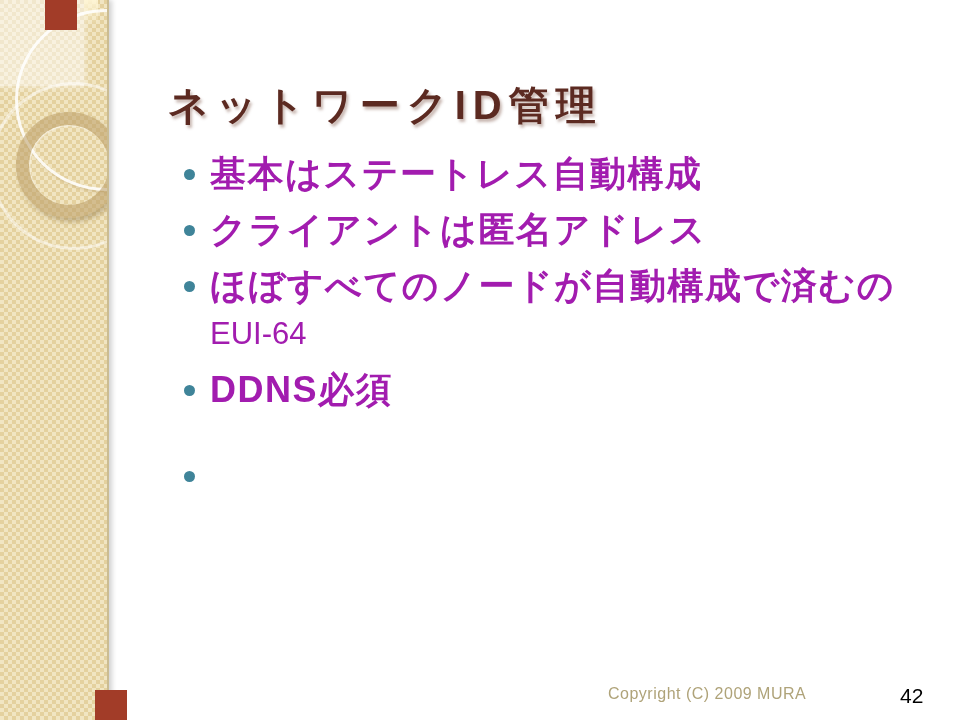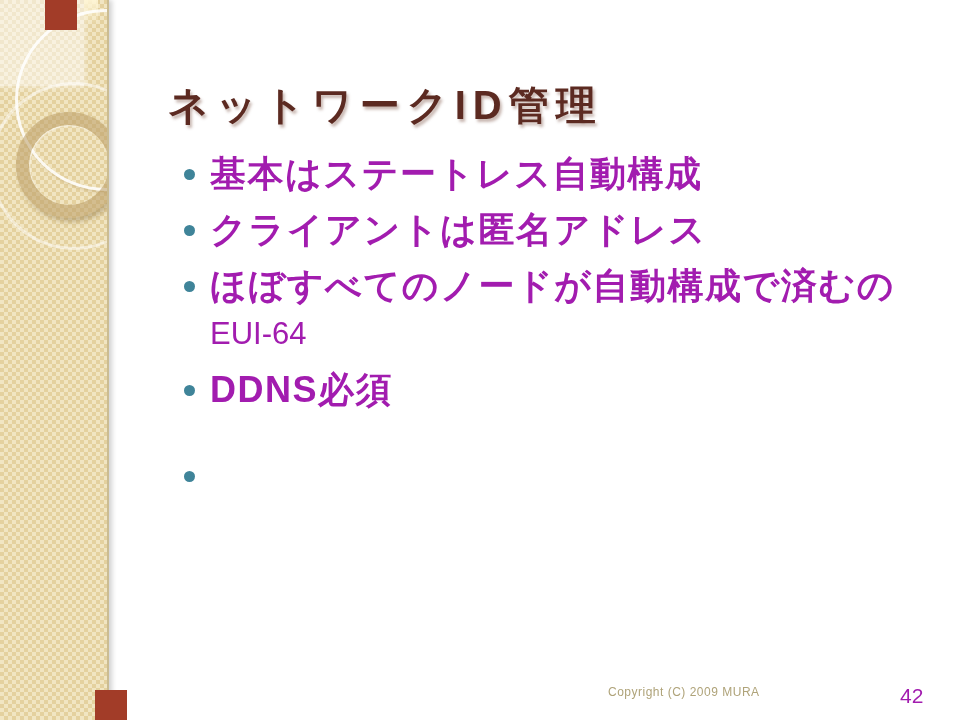--- a/index.html
+++ b/index.html
@@ -78,25 +78,25 @@
   .gap-before{margin-top:38px;}
   .u .line{
     text-decoration:underline;
     text-decoration-thickness:3px;
     text-underline-offset:7px;
     text-decoration-color:#050505;
   }
   
   .footer-copyright{
     position:absolute;left:608px;top:685px;
-    font-size:12px;color:#afa379;letter-spacing:.5px;
+    font-size:16px;color:#afa379;letter-spacing:.5px;
   }
   .footer-page{
     position:absolute;left:900px;top:684px;
-    font-size:21px;color:#a21caf;
+    font-size:21px;color:#000000;
   }
 </style>
 </head>
 <body>
 
 <div class="rail">
   <div class="pale-square"></div>
   <div class="rail-fold"></div>
   <div class="circle-thin-1"></div>
   <div class="circle-thin-2"></div>

